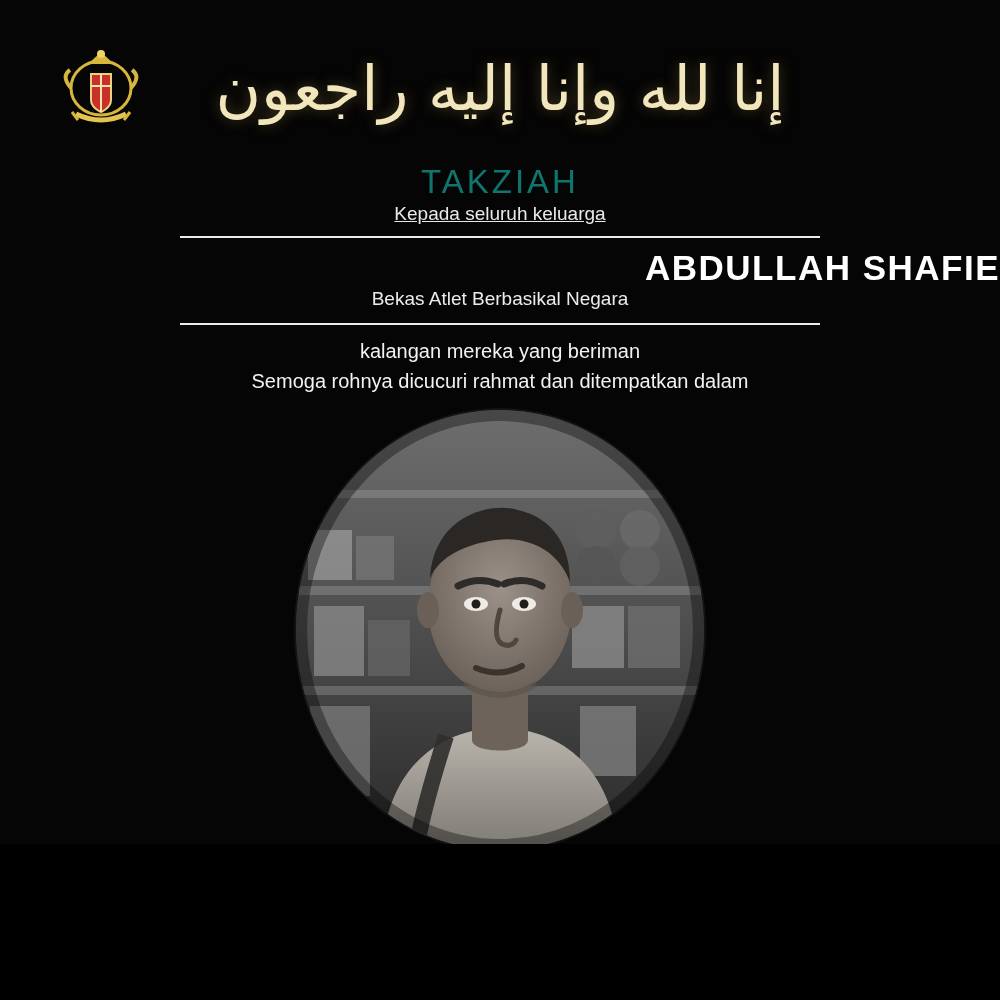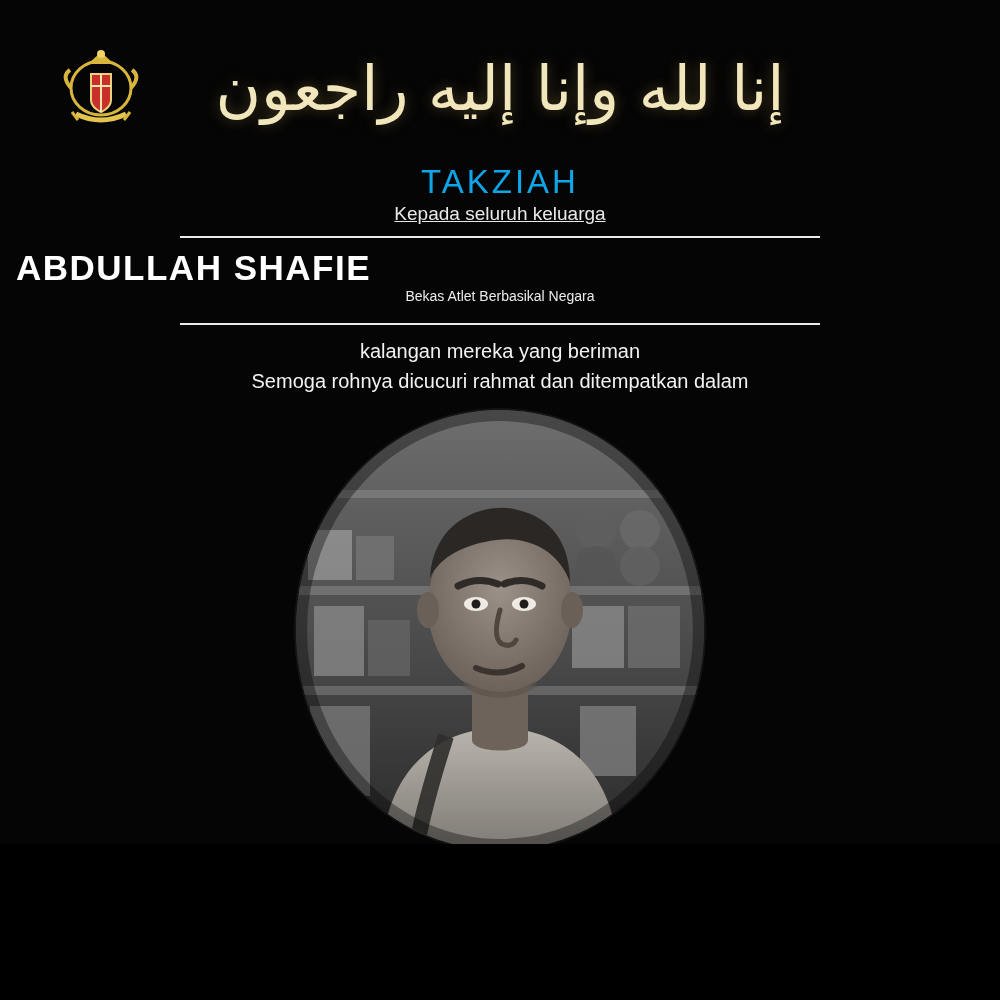--- a/index.html
+++ b/index.html
@@ -50,21 +50,21 @@
 
   
   .takziah {
     position: absolute;
     left: 0; right: 0;
     top: 163px;
     text-align: center;
     font-size: 33px;
     letter-spacing: 3px;
     font-weight: 400;
-    color: #0ea5e9;
+    color: #0f766e;
   }
   .subtakziah {
     position: absolute;
     left: 0; right: 0;
     top: 203px;
     text-align: center;
     font-size: 19px;
     color: #e9e9e9;
     font-weight: 400;
     text-decoration: underline;
@@ -74,34 +74,34 @@
     position: absolute;
     height: 2px;
     background: #ffffff;
     opacity: .92;
   }
   .rule-top { left: 180px; width: 640px; top: 236px; }
   .rule-bottom { left: 180px; width: 640px; top: 323px; }
 
   .deceased-name {
     position: absolute;
-    left: 16px; right: 0;
+    left: 0; right: 0;
     top: 248px;
-    text-align: left;
+    text-align: right;
     font-size: 35px;
     font-weight: bold;
     letter-spacing: 1.5px;
     color: #ffffff;
   }
   .deceased-role {
     position: absolute;
     left: 0; right: 0;
     top: 288px;
     text-align: center;
-    font-size: 14px;
+    font-size: 19px;
     color: #ececec;
   }
 
   .prayer {
     position: absolute;
     left: 150px;
     width: 700px;
     top: 336px;
     text-align: center;
     font-size: 20px;

